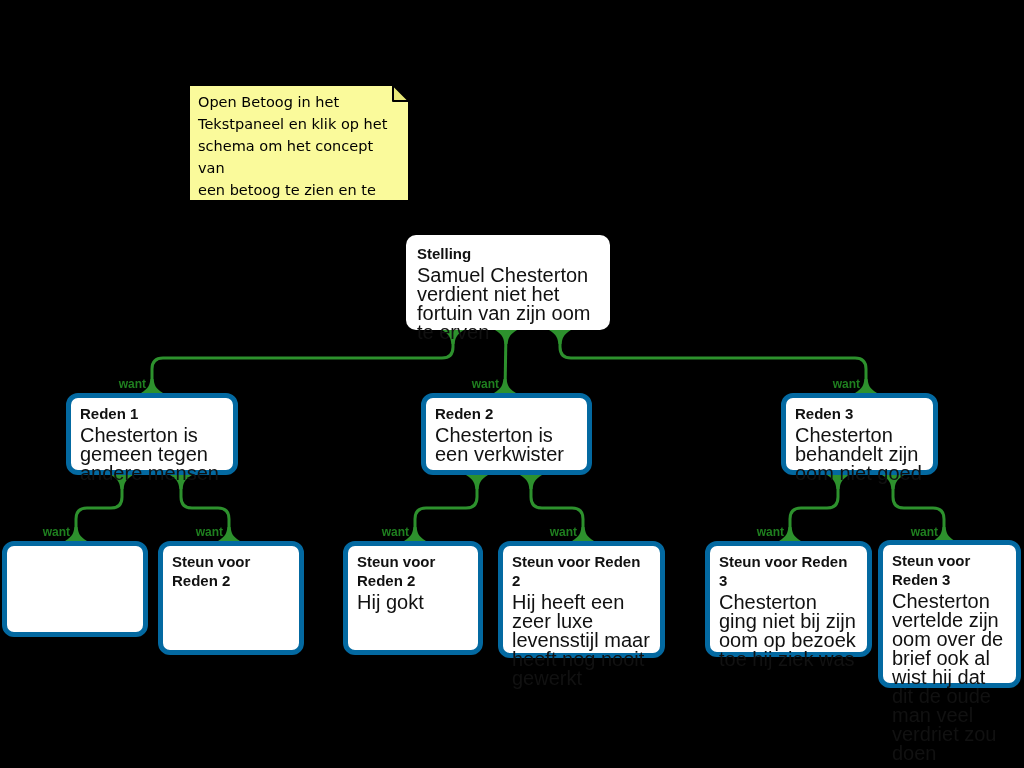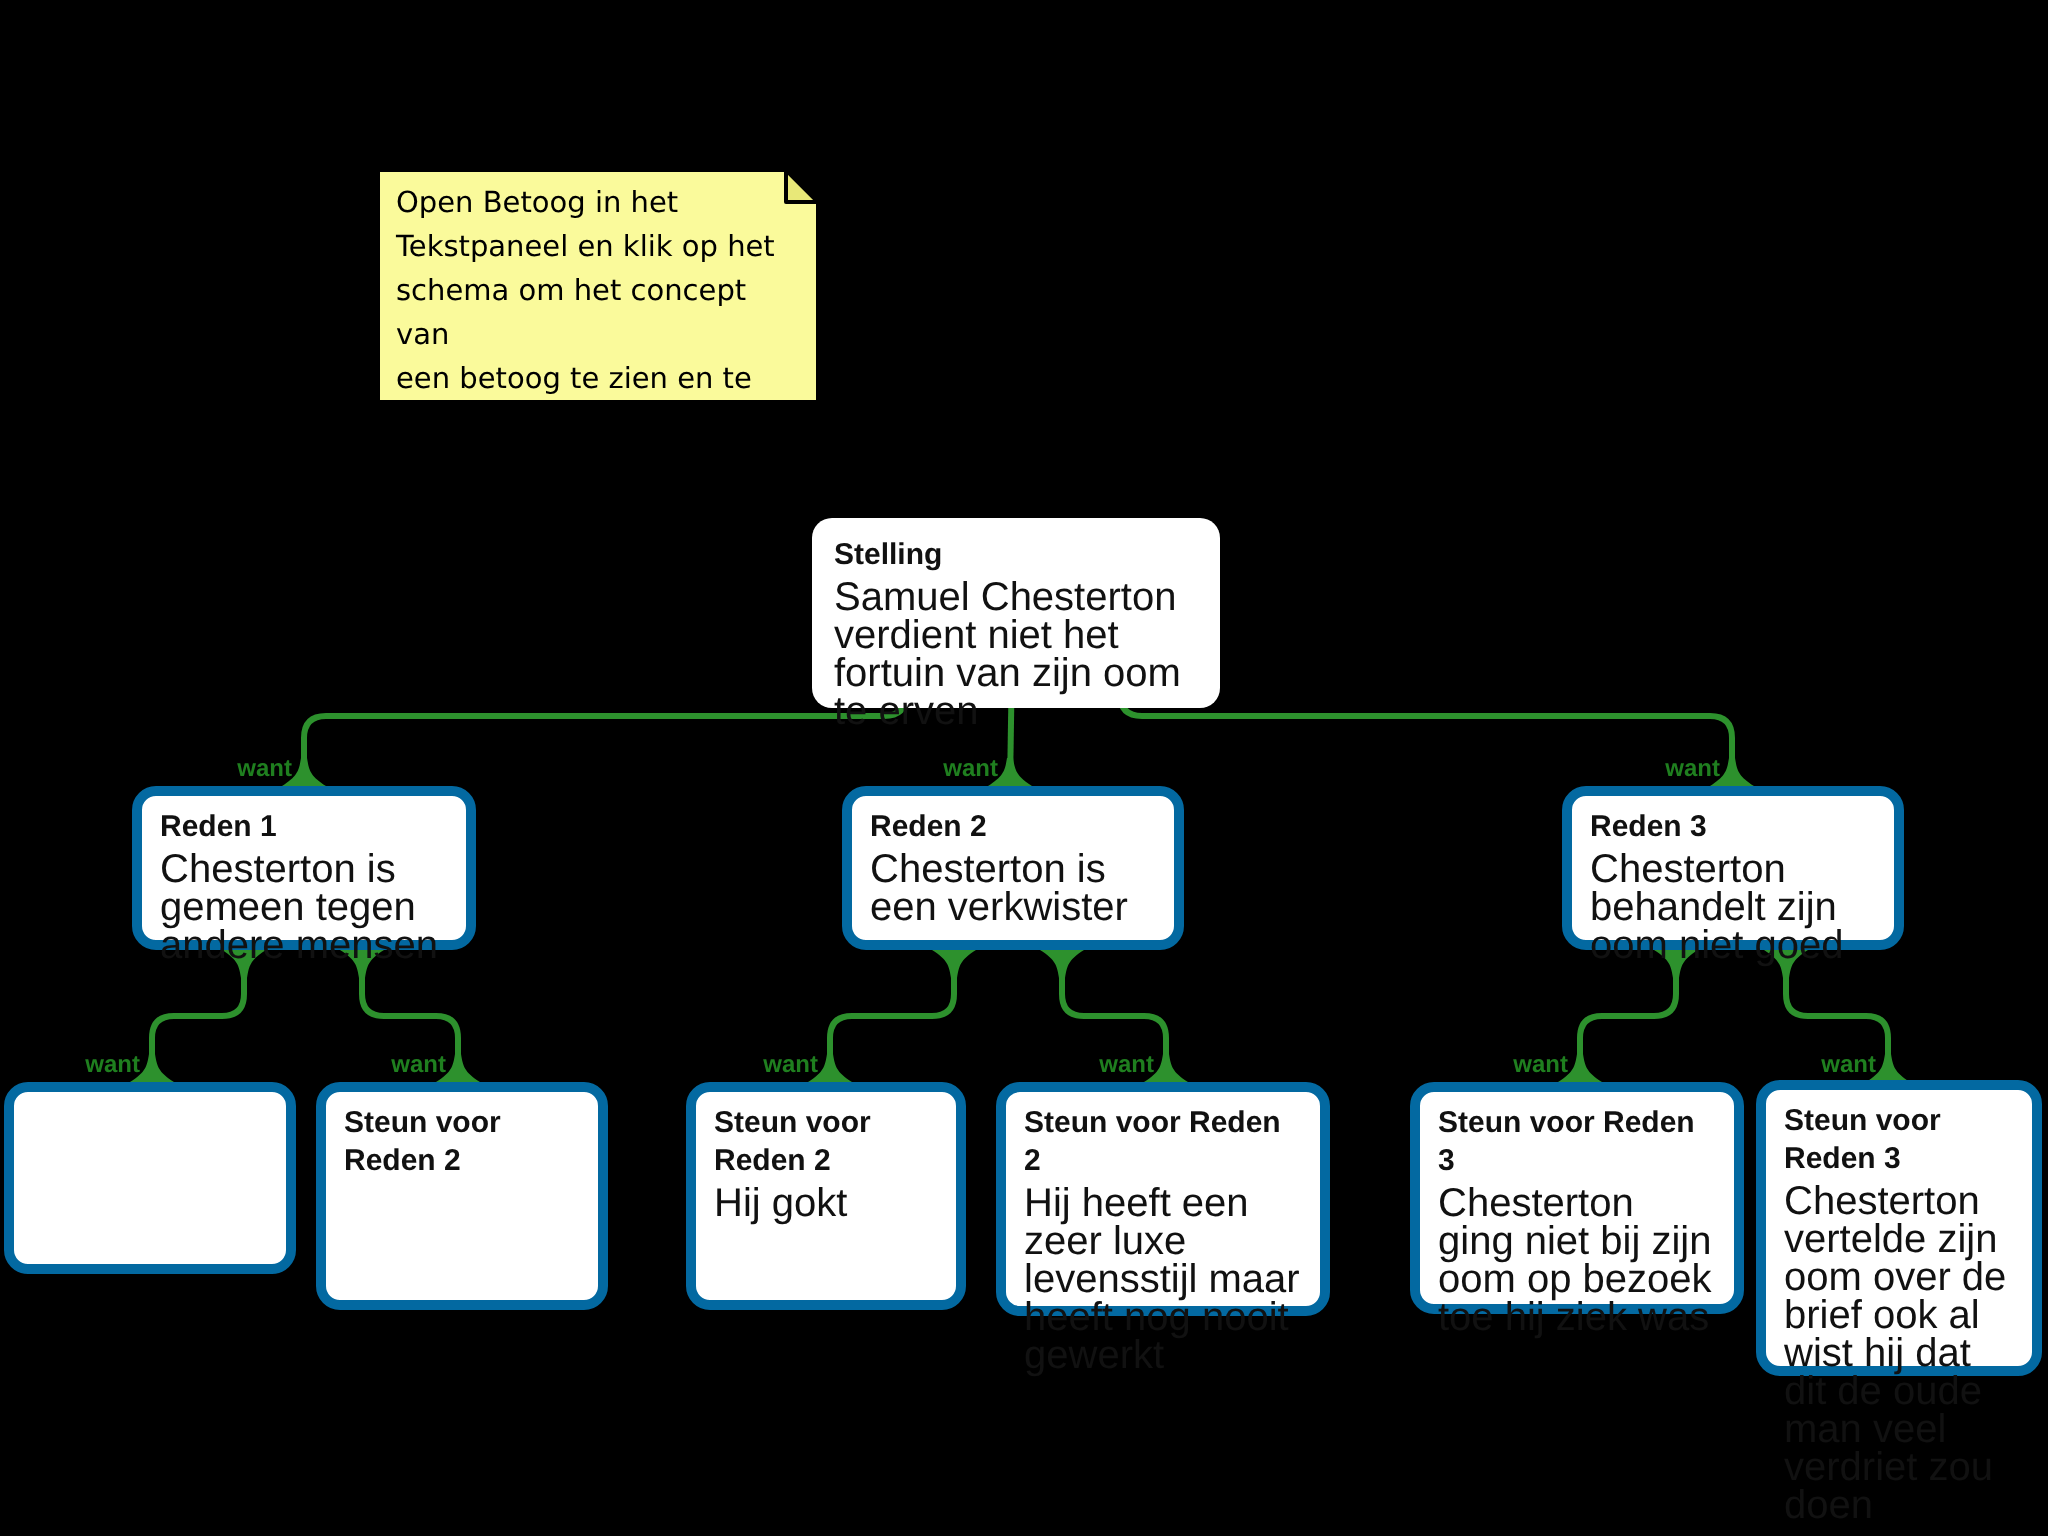--- a/index.html
+++ b/index.html
@@ -23,21 +23,20 @@
   }
   .node.green{
     border:5px solid #0369a1;
     border-radius:12px;
     padding:6px 9px 6px 9px;
   }
   .node.plain{
     border:none;
     border-radius:10px;
     padding:9px 11px 6px 11px;
-    margin-top:24px;
   }
   .node .node-title{
     display:block;
     font-size:15px;
     font-weight:bold;
     line-height:19px;
     margin-bottom:3px;
   }
   .node .node-body{
     display:block;
@@ -119,21 +118,21 @@
         <span class="node-body">Samuel Chesterton verdient niet het fortuin van zijn oom te erven</span>
       </div>
       <div class="node green" style="left: 66px; top: 393px; width: 172px; height: 82px;">
         <span class="node-title">Reden 1</span>
         <span class="node-body">Chesterton is gemeen tegen andere mensen</span>
       </div>
       <div class="node green" style="left: 421px; top: 393px; width: 171px; height: 82px;">
         <span class="node-title">Reden 2</span>
         <span class="node-body">Chesterton is een verkwister</span>
       </div>
-      <div class="node green" style="left: 781px; top: 393px; width: 171px; height: 82px;">
+      <div class="node green" style="left: 781px; top: 393px; width: 157px; height: 82px;">
         <span class="node-title">Reden 3</span>
         <span class="node-body">Chesterton behandelt zijn oom niet goed</span>
       </div>
       <div class="node green" style="left: 2px; top: 541px; width: 146px; height: 96px;">
       </div>
       <div class="node green" style="left: 158px; top: 541px; width: 146px; height: 114px;">
         <span class="node-title">Steun voor Reden 2</span>
       </div>
       <div class="node green" style="left: 343px; top: 541px; width: 140px; height: 114px;">
         <span class="node-title">Steun voor Reden 2</span>

